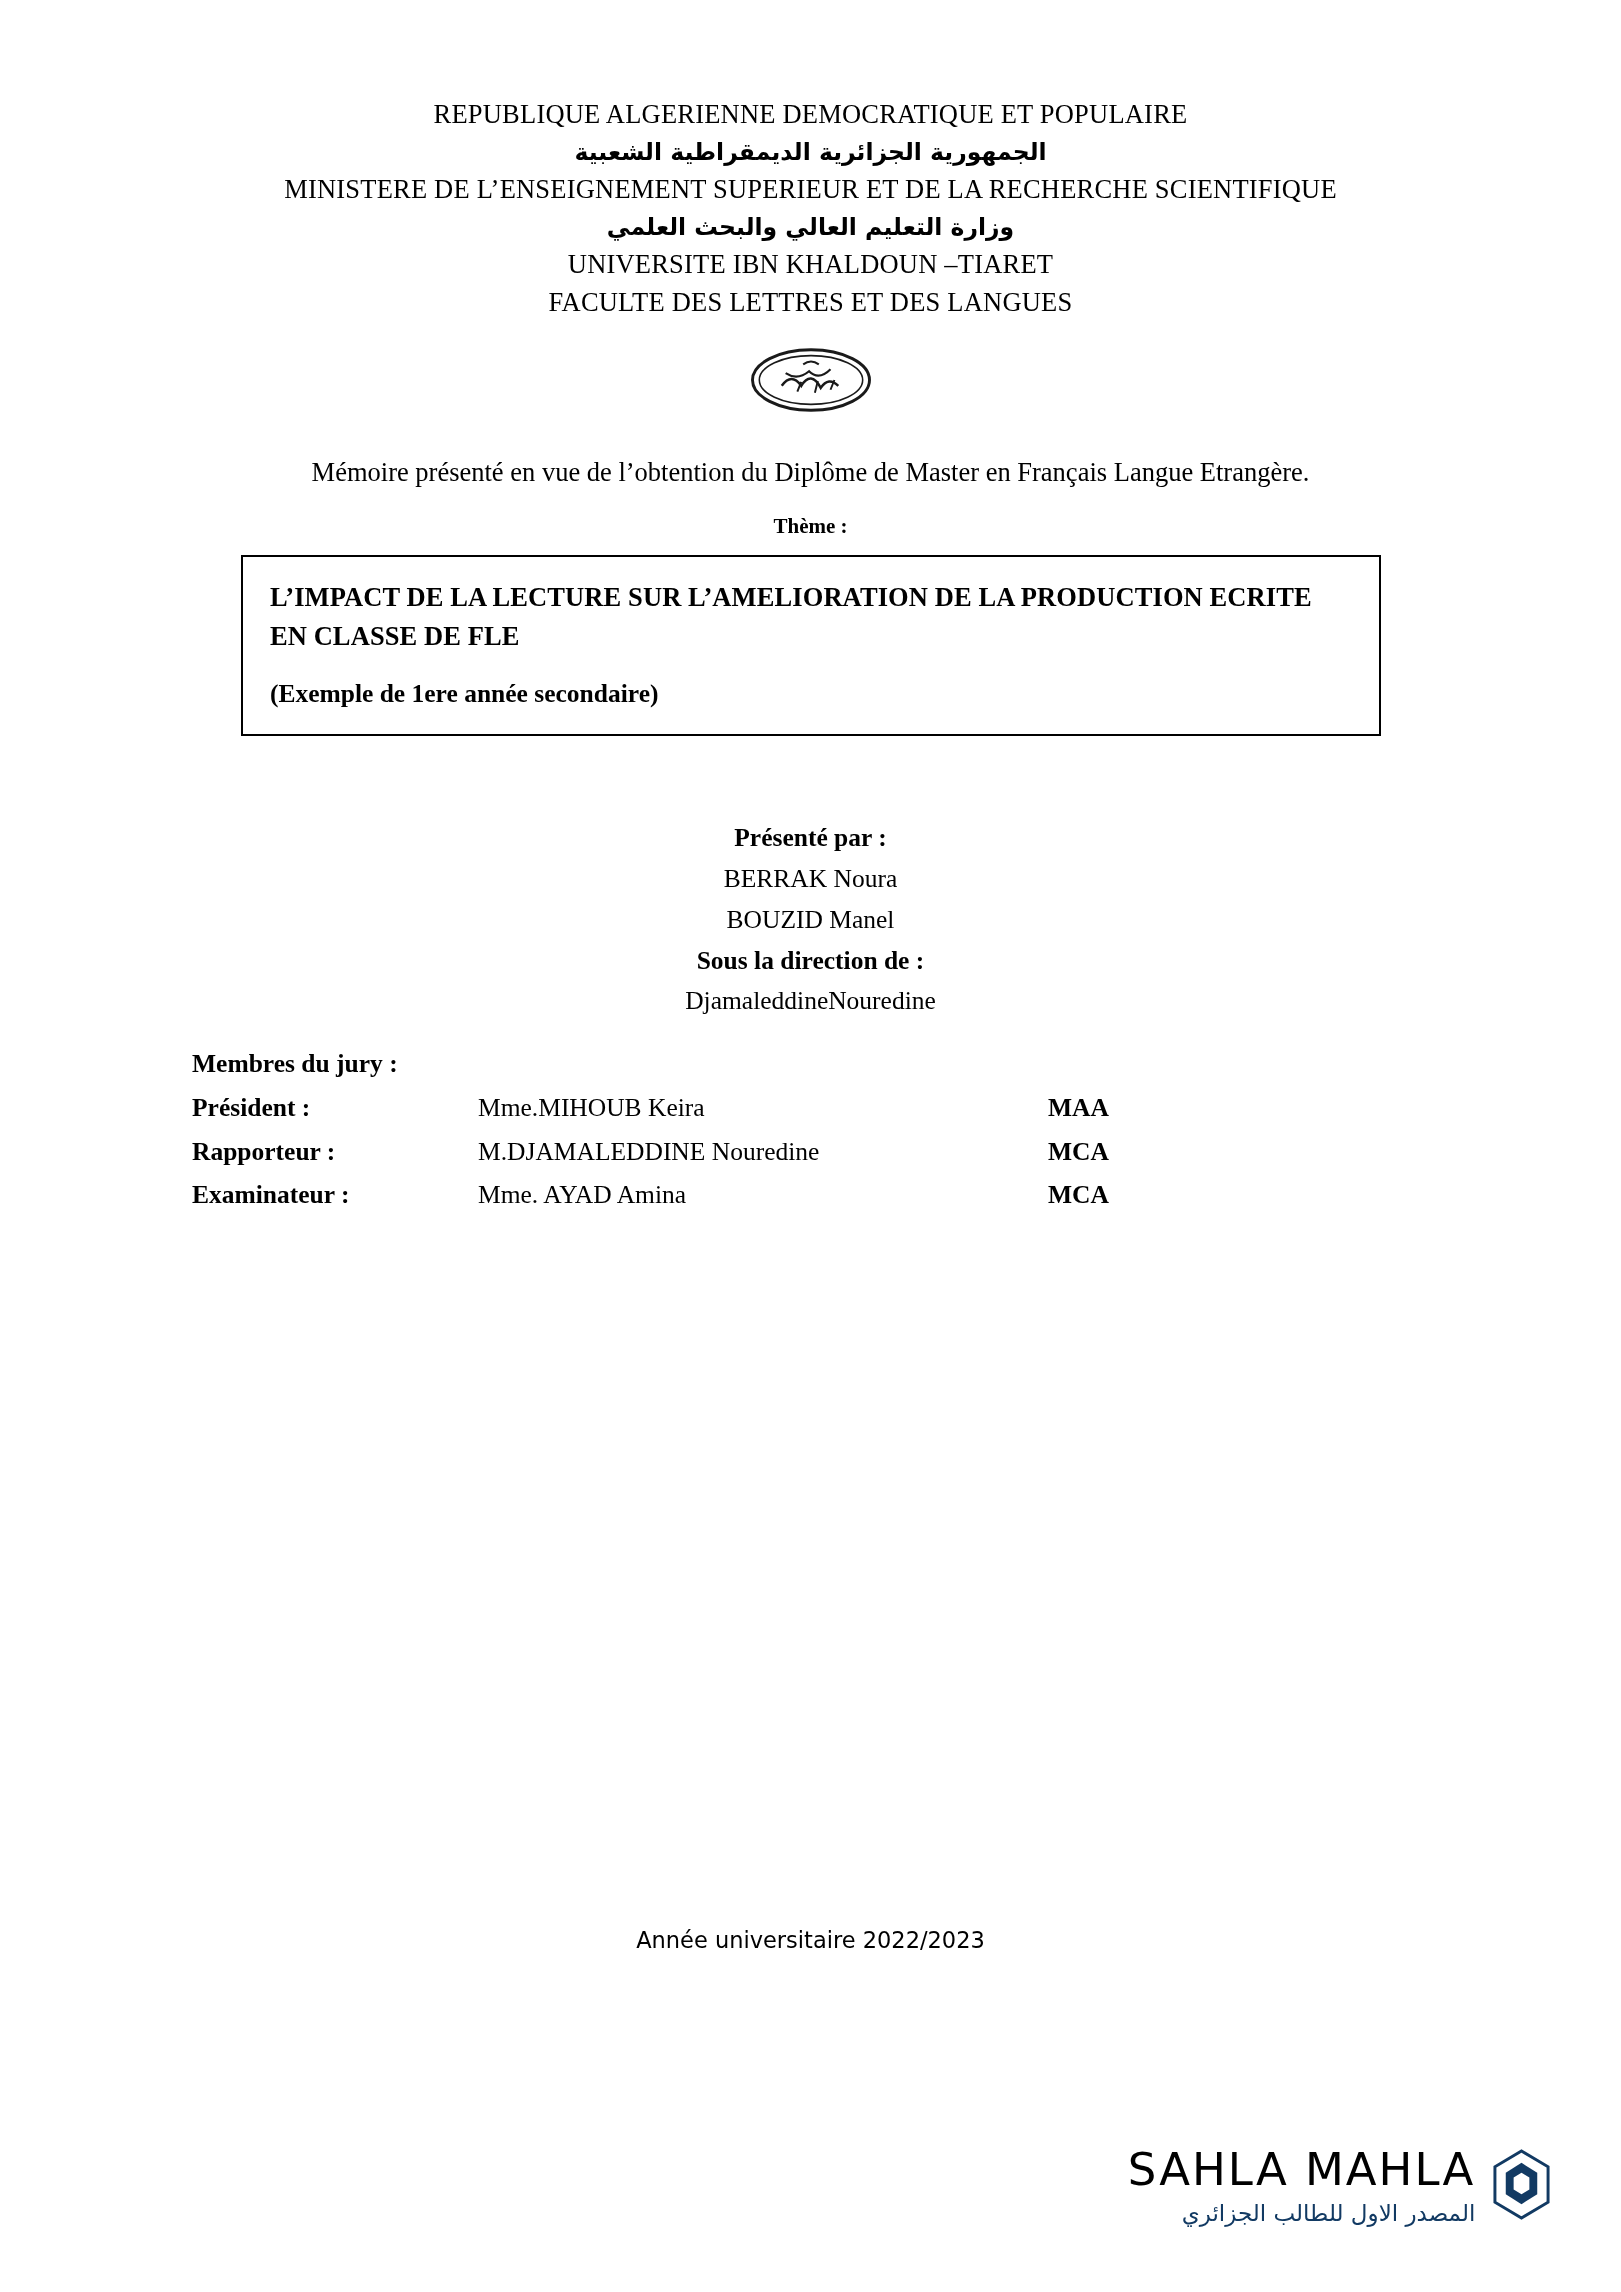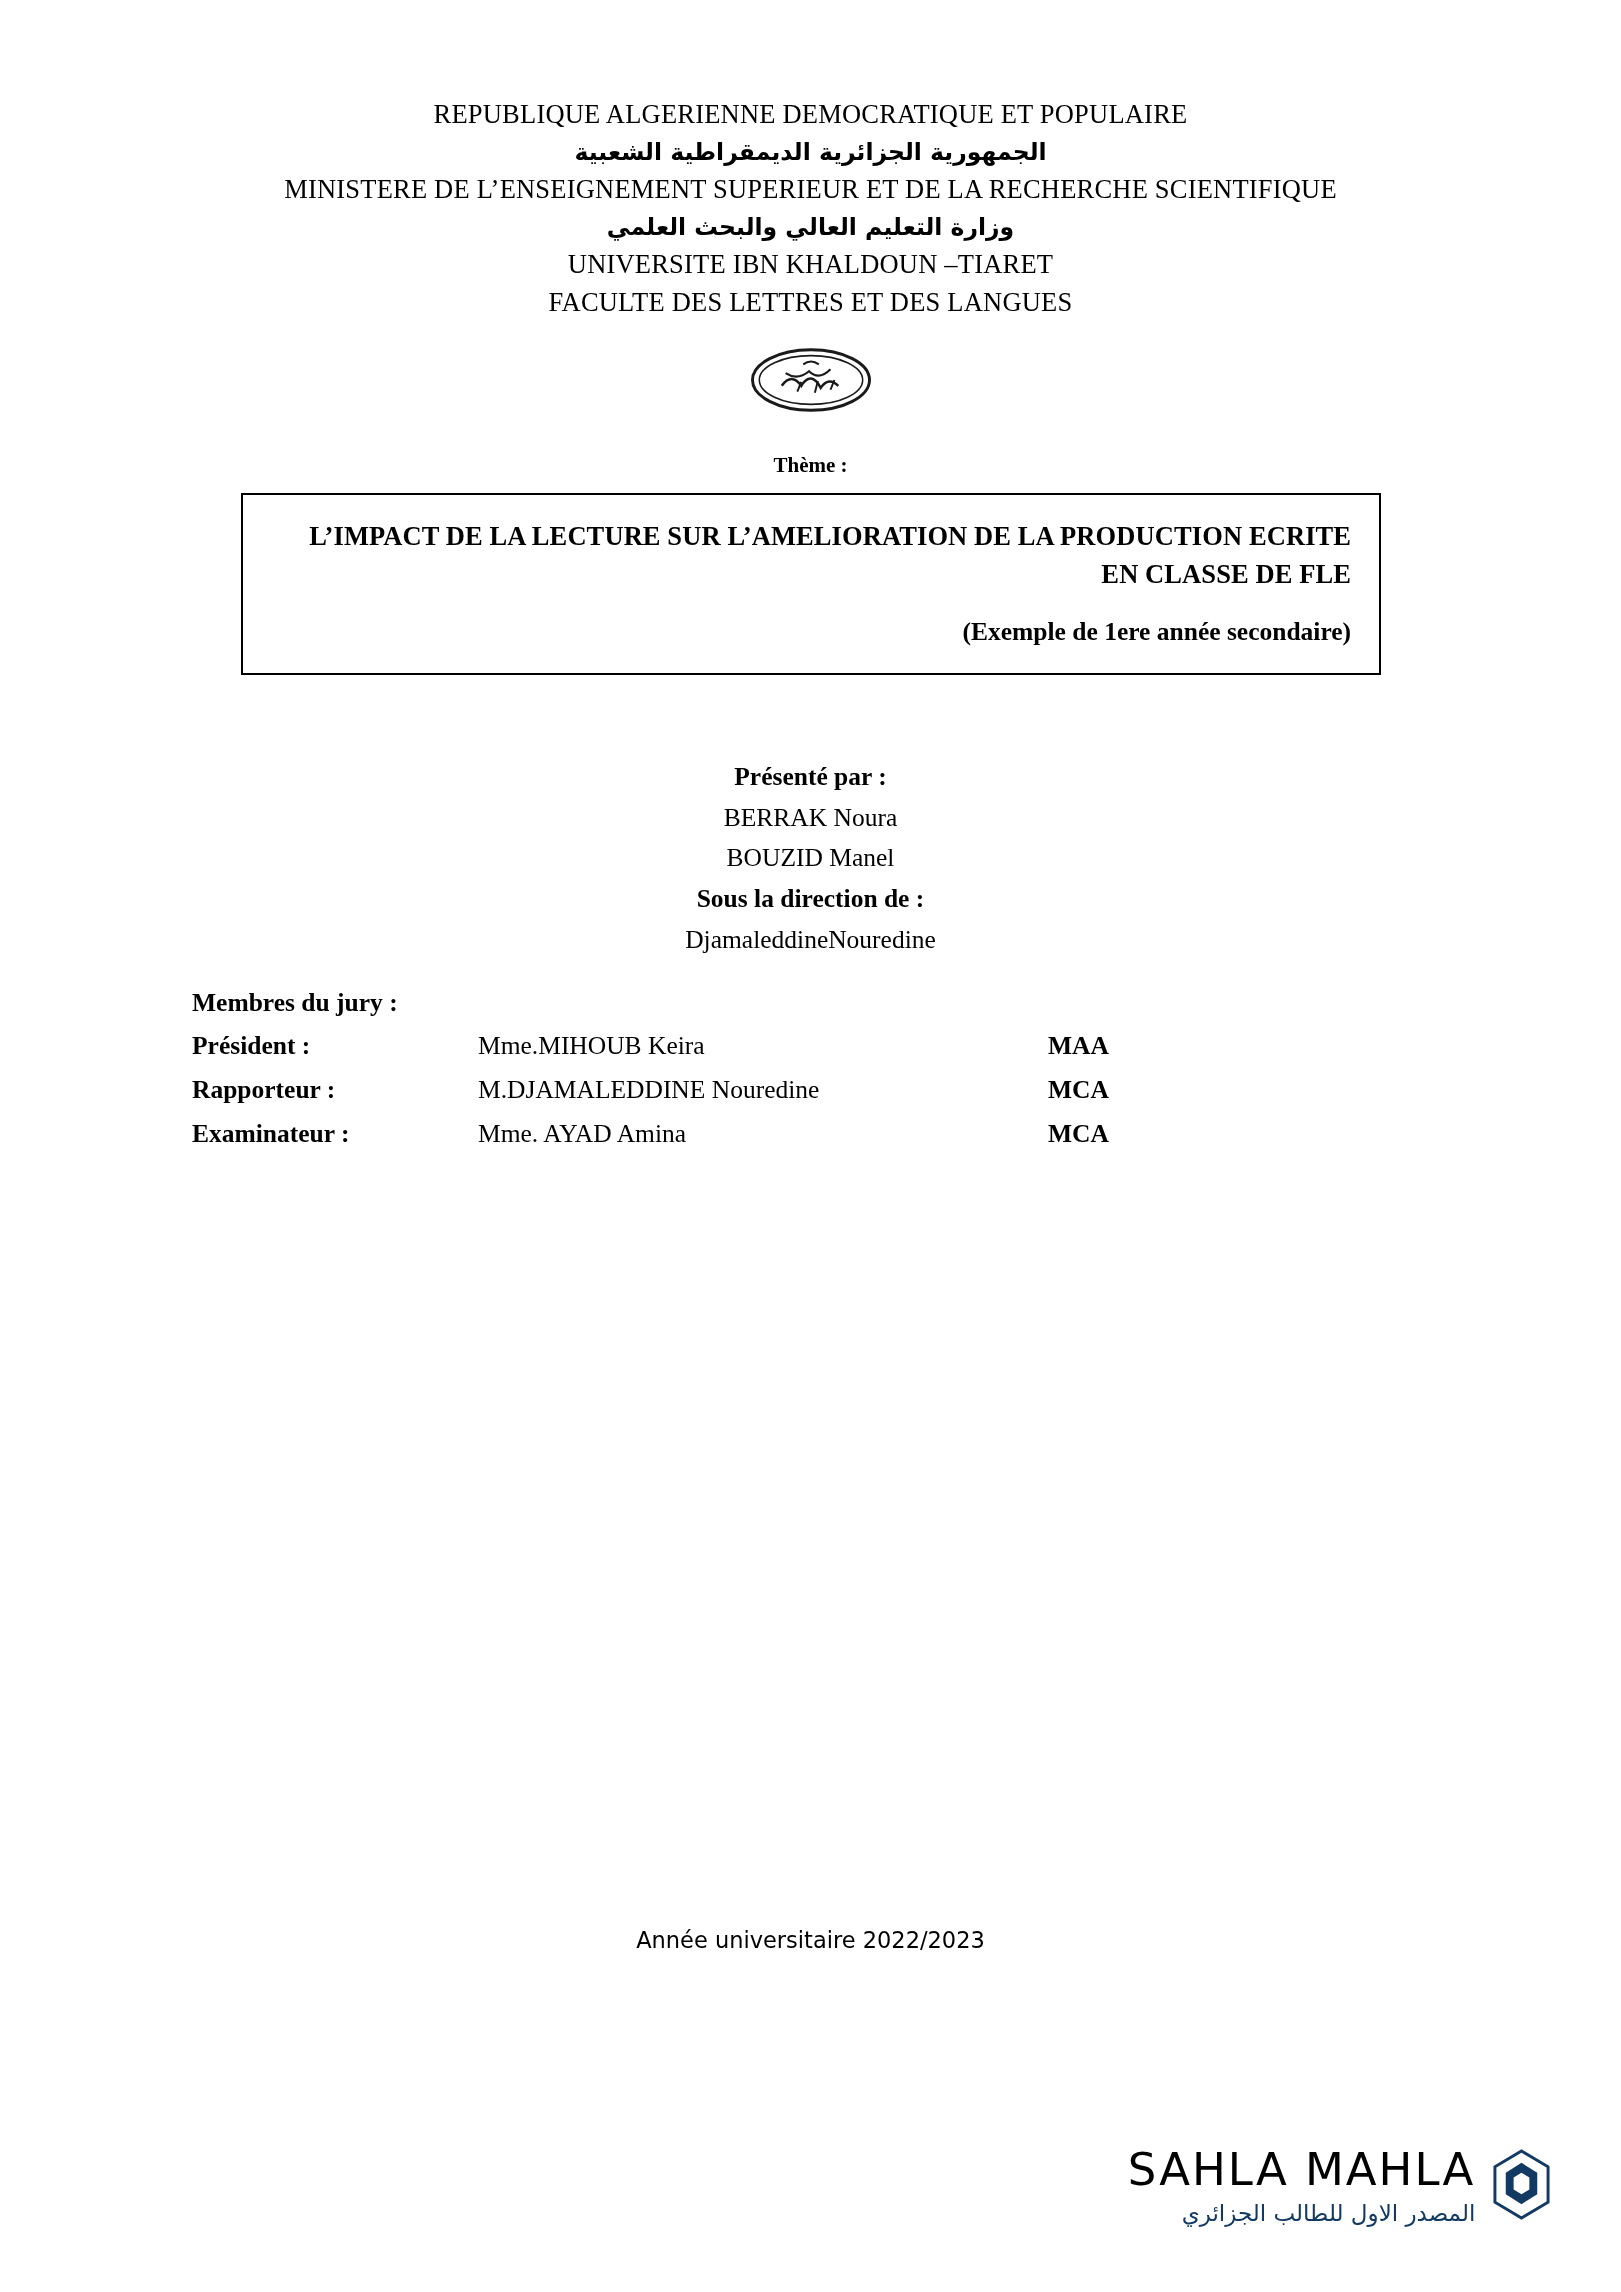--- a/index.html
+++ b/index.html
@@ -65,21 +65,21 @@
     font-weight: bold;
     font-size: 21px;
     margin-top: 21.6px;
   }
   .theme-box {
     margin: 15.7px auto 0 auto;
     width: 1140px;
     border: 2px solid #000;
     box-sizing: border-box;
     padding: 21.6px 27.4px 25.5px 27.4px;
-    text-align: right;
+    text-align: left;
   }
   .theme-title {
     font-weight: bold;
     font-size: 26.5px;
     line-height: 1.45;
     letter-spacing: 0.1px;
   }
   .theme-sub {
     font-weight: bold;
     font-size: 25.5px;
@@ -180,20 +180,21 @@
       <ellipse cx="100" cy="40" rx="60" ry="31" fill="none" stroke="#1a1a1a" stroke-width="3"></ellipse>
       <ellipse cx="100" cy="40" rx="53" ry="25" fill="none" stroke="#1a1a1a" stroke-width="1.6"></ellipse>
       <path d="M70 46 q10 -14 20 0 q10 -16 20 2 q8 -12 18 -2" fill="none" stroke="#1a1a1a" stroke-width="2.6"></path>
       <path d="M74 33 q12 8 24 -2 q10 10 22 -2" fill="none" stroke="#1a1a1a" stroke-width="2.2"></path>
       <path d="M86 52 l4 -10 M104 53 l3 -12 M120 50 l4 -10" stroke="#1a1a1a" stroke-width="2" fill="none"></path>
       <path d="M92 24 q8 -6 16 0" stroke="#1a1a1a" stroke-width="2" fill="none"></path>
     </svg>
   </div>
 
   <div class="intro">
+    <div class="l1">Mémoire présenté en vue de l’obtention du Diplôme de Master en Français Langue Etrangère.</div>
   </div>
 
   <div class="theme-label">Thème :</div>
 
   <div class="theme-box">
     <div class="theme-title">L’IMPACT DE LA LECTURE SUR L’AMELIORATION DE LA PRODUCTION ECRITE EN CLASSE DE FLE</div>
     <div class="theme-sub">(Exemple de 1ere année secondaire)</div>
   </div>
 
   <div class="presented">

